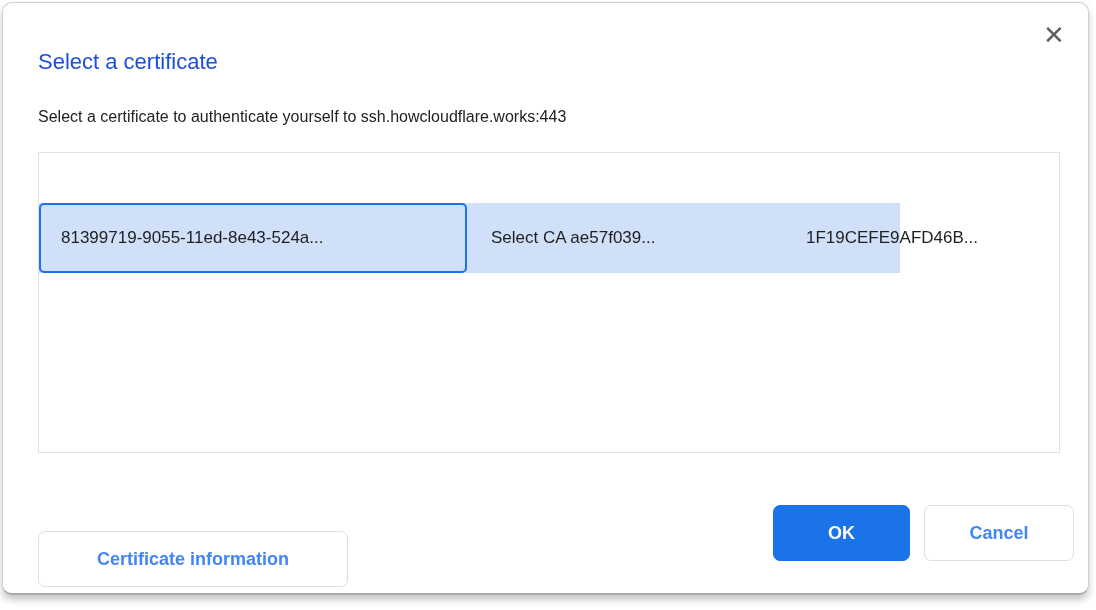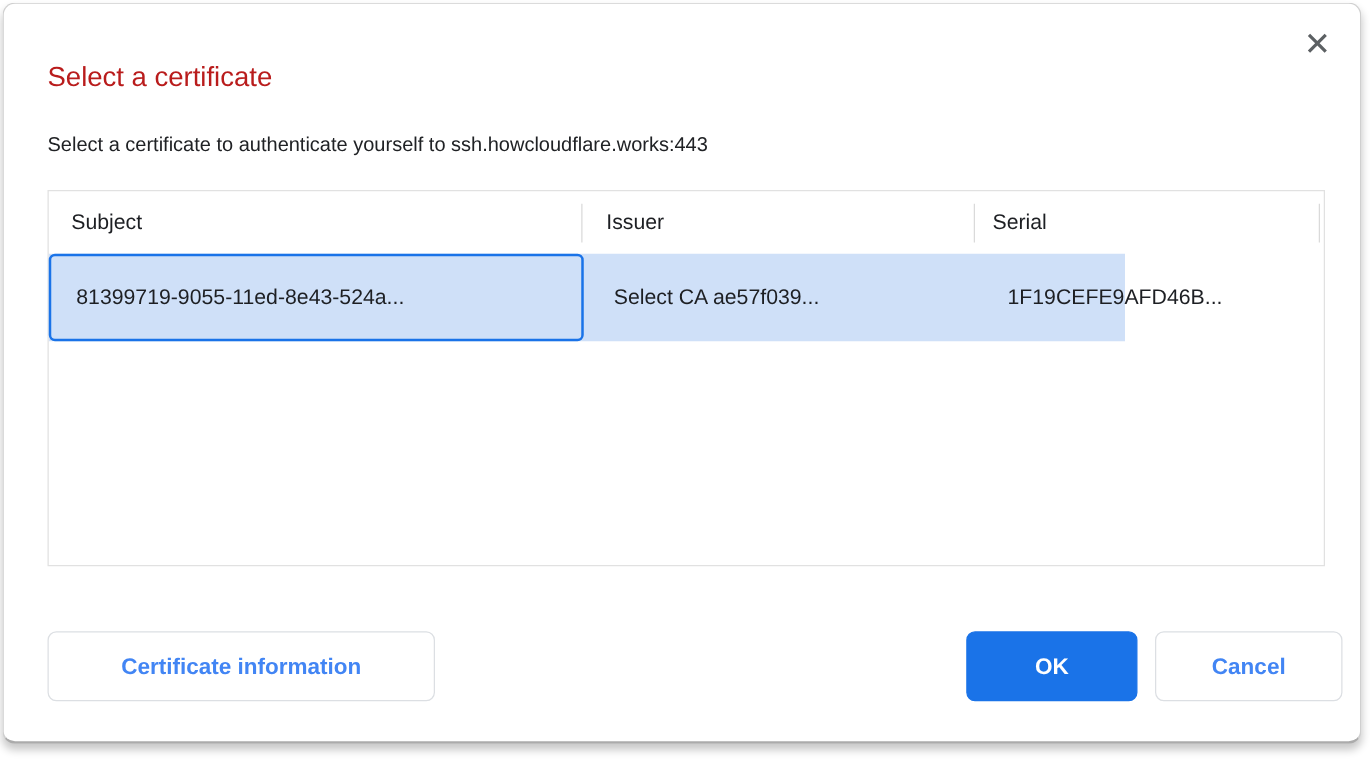--- a/index.html
+++ b/index.html
@@ -22,21 +22,21 @@
 
   .close-btn {
     position:absolute; top:14px; right:16px; width:36px; height:36px;
     background:none; border:none; cursor:pointer;
     color:#5c6063; font-size:26px; line-height:36px; text-align:center;
     font-family:"Liberation Sans", sans-serif;
   }
 
   .title {
     position:absolute; left:35px; top:44px;
-    font-size:22px; font-weight:400; color:#b91c1c; line-height:30px;
+    font-size:22px; font-weight:400; color:#1d4ed8; line-height:30px;
   }
 
   .subtitle {
     position:absolute; left:35px; top:102px;
     font-size:16px; font-weight:400; color:#202225; line-height:24px;
   }
 
   .cert-table {
     position:absolute; left:35px; top:149px; width:1022px; height:301px;
     border:1px solid #e1e1e1; background:#fff;
@@ -71,45 +71,37 @@
   .cell-serial { left:767px; }
 
   .btn {
     position:absolute; top:502px; height:56px;
     border-radius:7px; font-size:18px; font-weight:700;
     font-family:"Liberation Sans", sans-serif; cursor:pointer;
     display:flex; align-items:center; justify-content:center;
   }
   .btn-outline { background:#fff; border:1px solid #dcdfe3; color:#4285f4; }
   .btn-primary { background:#1a73e8; border:1px solid #1a73e8; color:#ffffff; }
-  .btn-cert-info { left:35px;  width:310px; }
+  .btn-cert-info { left:35px;  width:310px;margin-top:26px; }
   .btn-ok        { left:770px; width:137px; }
   .btn-cancel    { left:921px; width:150px; }
 </style>
 </head>
 <body>
 
 <div class="stage">
   <div class="dialog">
 
     <button class="close-btn">✕</button>
 
     <h1 class="title">Select a certificate</h1>
 
     <p class="subtitle">Select a certificate to authenticate yourself to ssh.howcloudflare.works:443</p>
 
     <div class="cert-table">
-      <div class="thead">
-        <span class="th th-subject">Subject</span>
-        <span class="th th-issuer">Issuer</span>
-        <span class="th th-serial">Serial</span>
-        <span class="col-divider d1"></span>
-        <span class="col-divider d2"></span>
-        <span class="col-divider d3"></span>
-      </div>
 
       <div class="row">
         <span class="cell cell-subject">81399719-9055-11ed-8e43-524a...</span>
         <span class="cell cell-issuer">Select CA ae57f039...</span>
         <span class="cell cell-serial">1F19CEFE9AFD46B...</span>
       </div>
     </div>
 
     <button class="btn btn-outline btn-cert-info">Certificate information</button>
 

